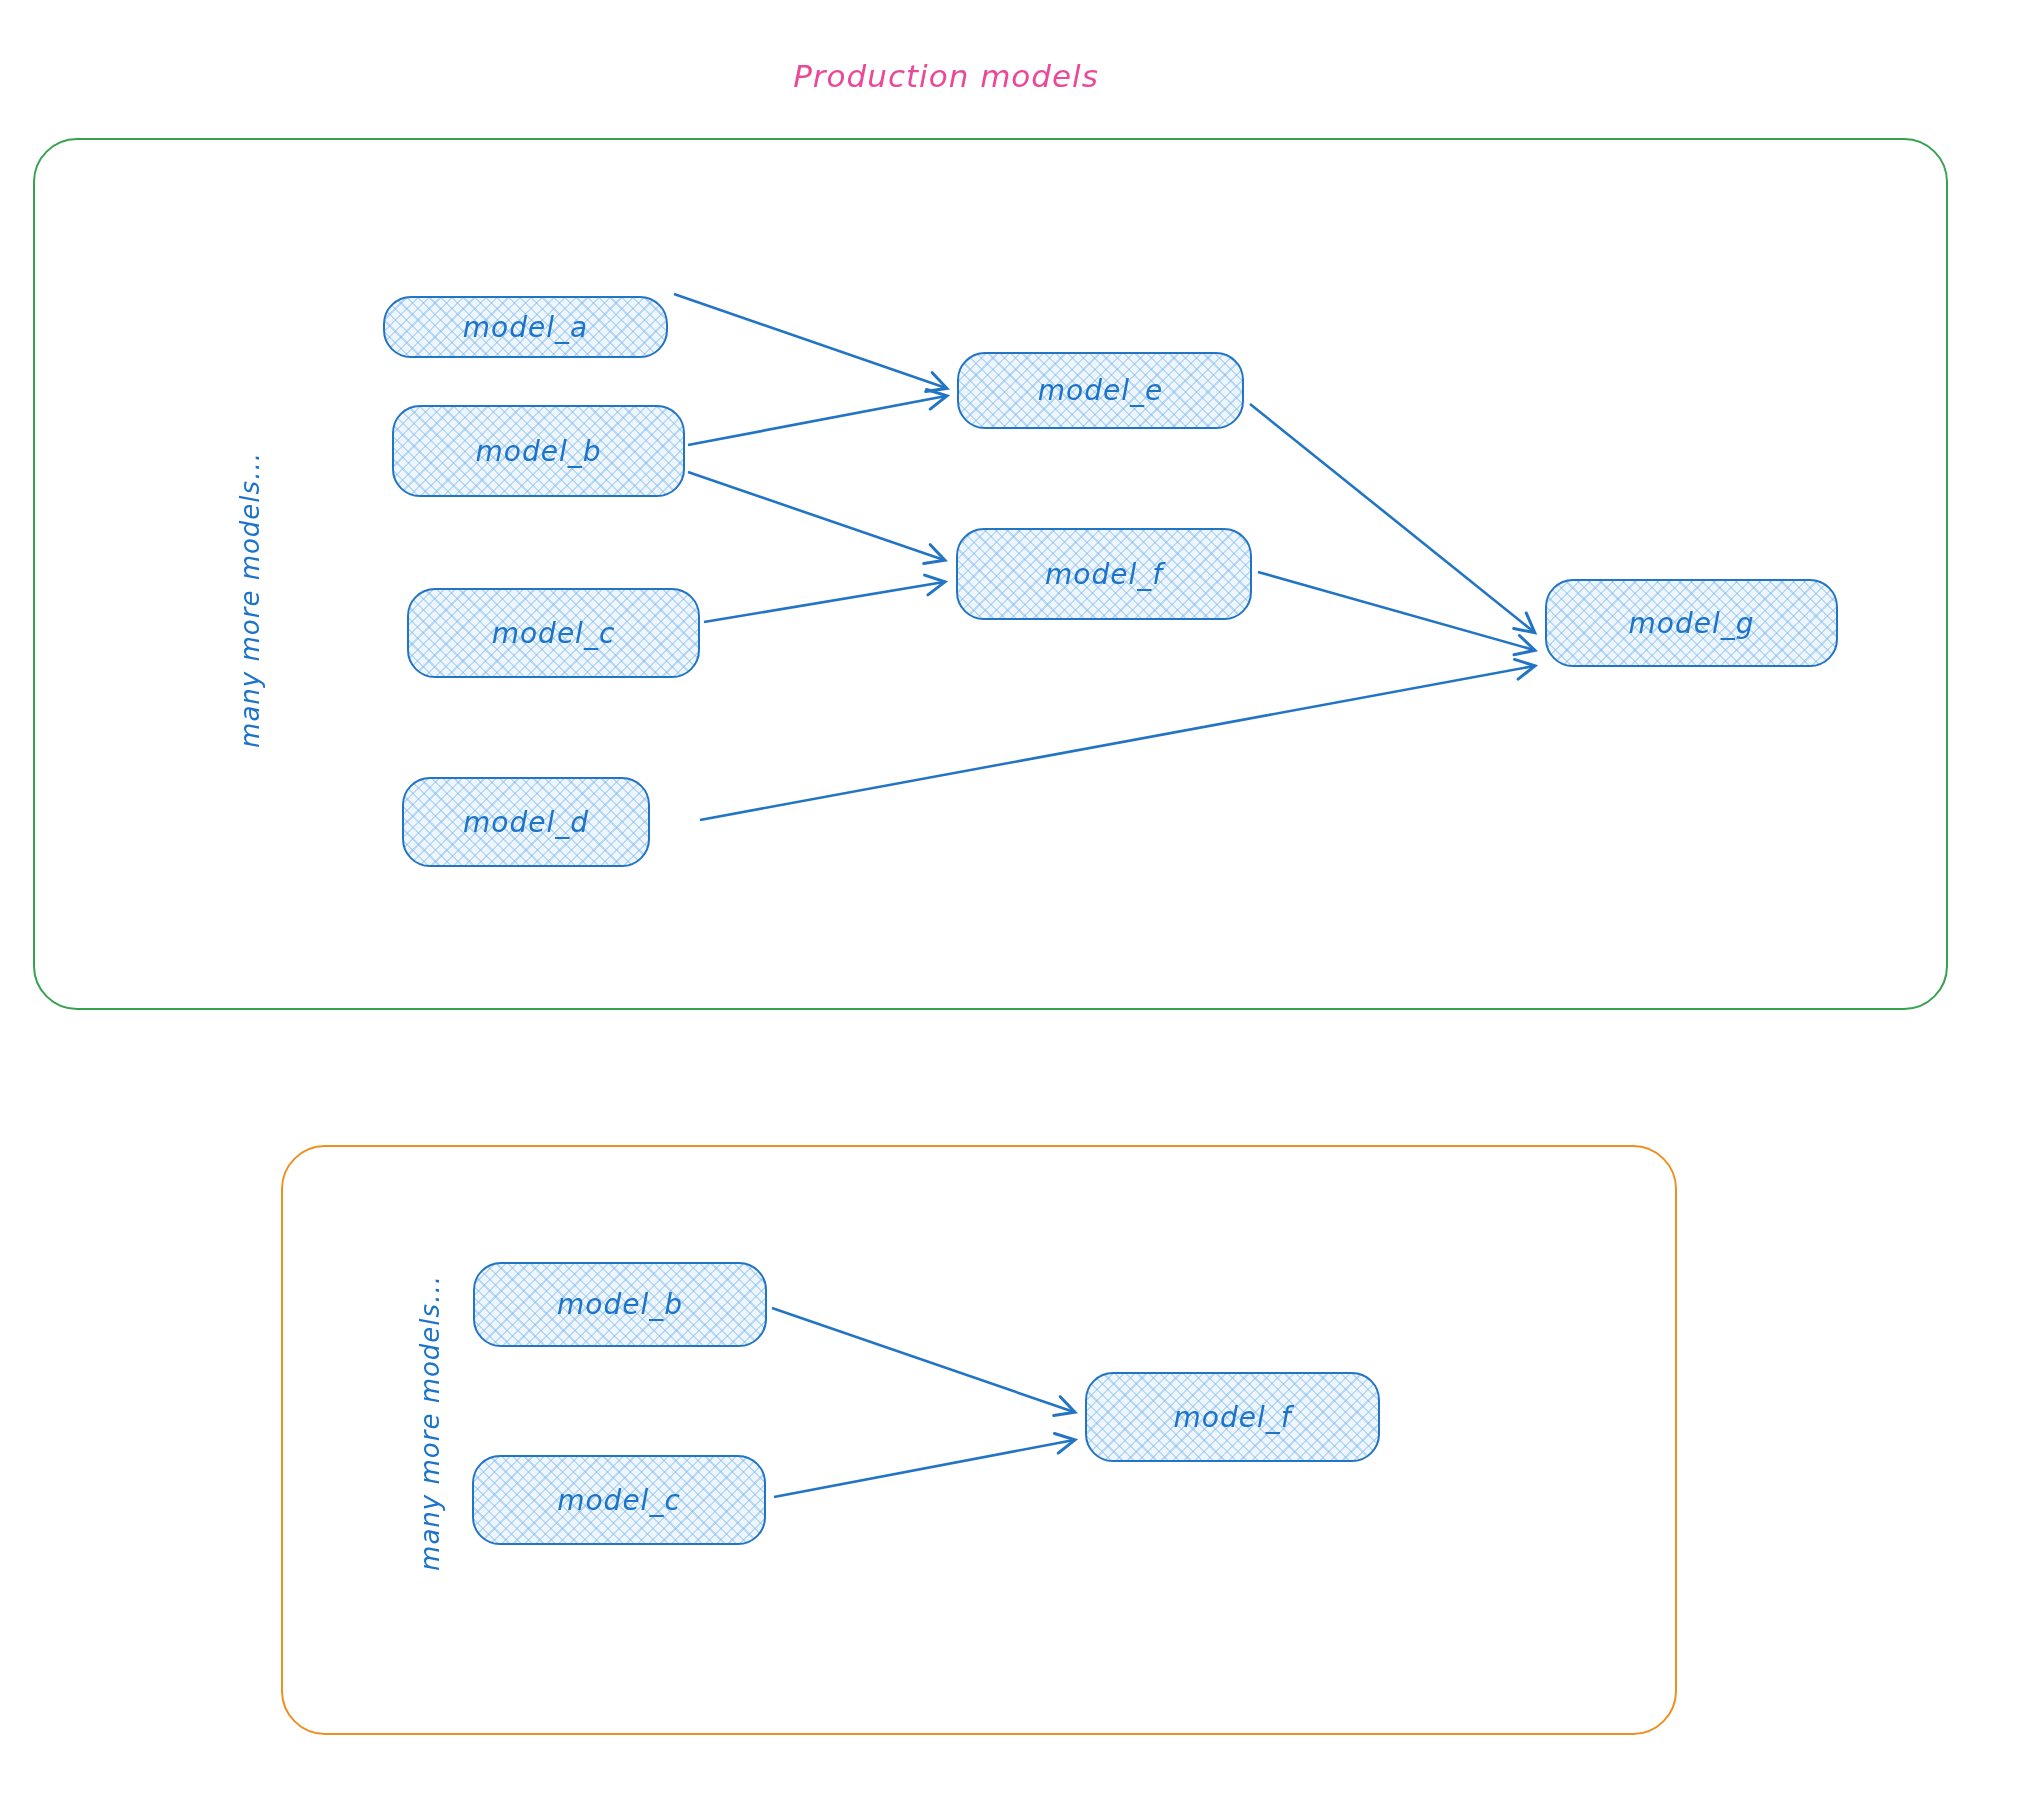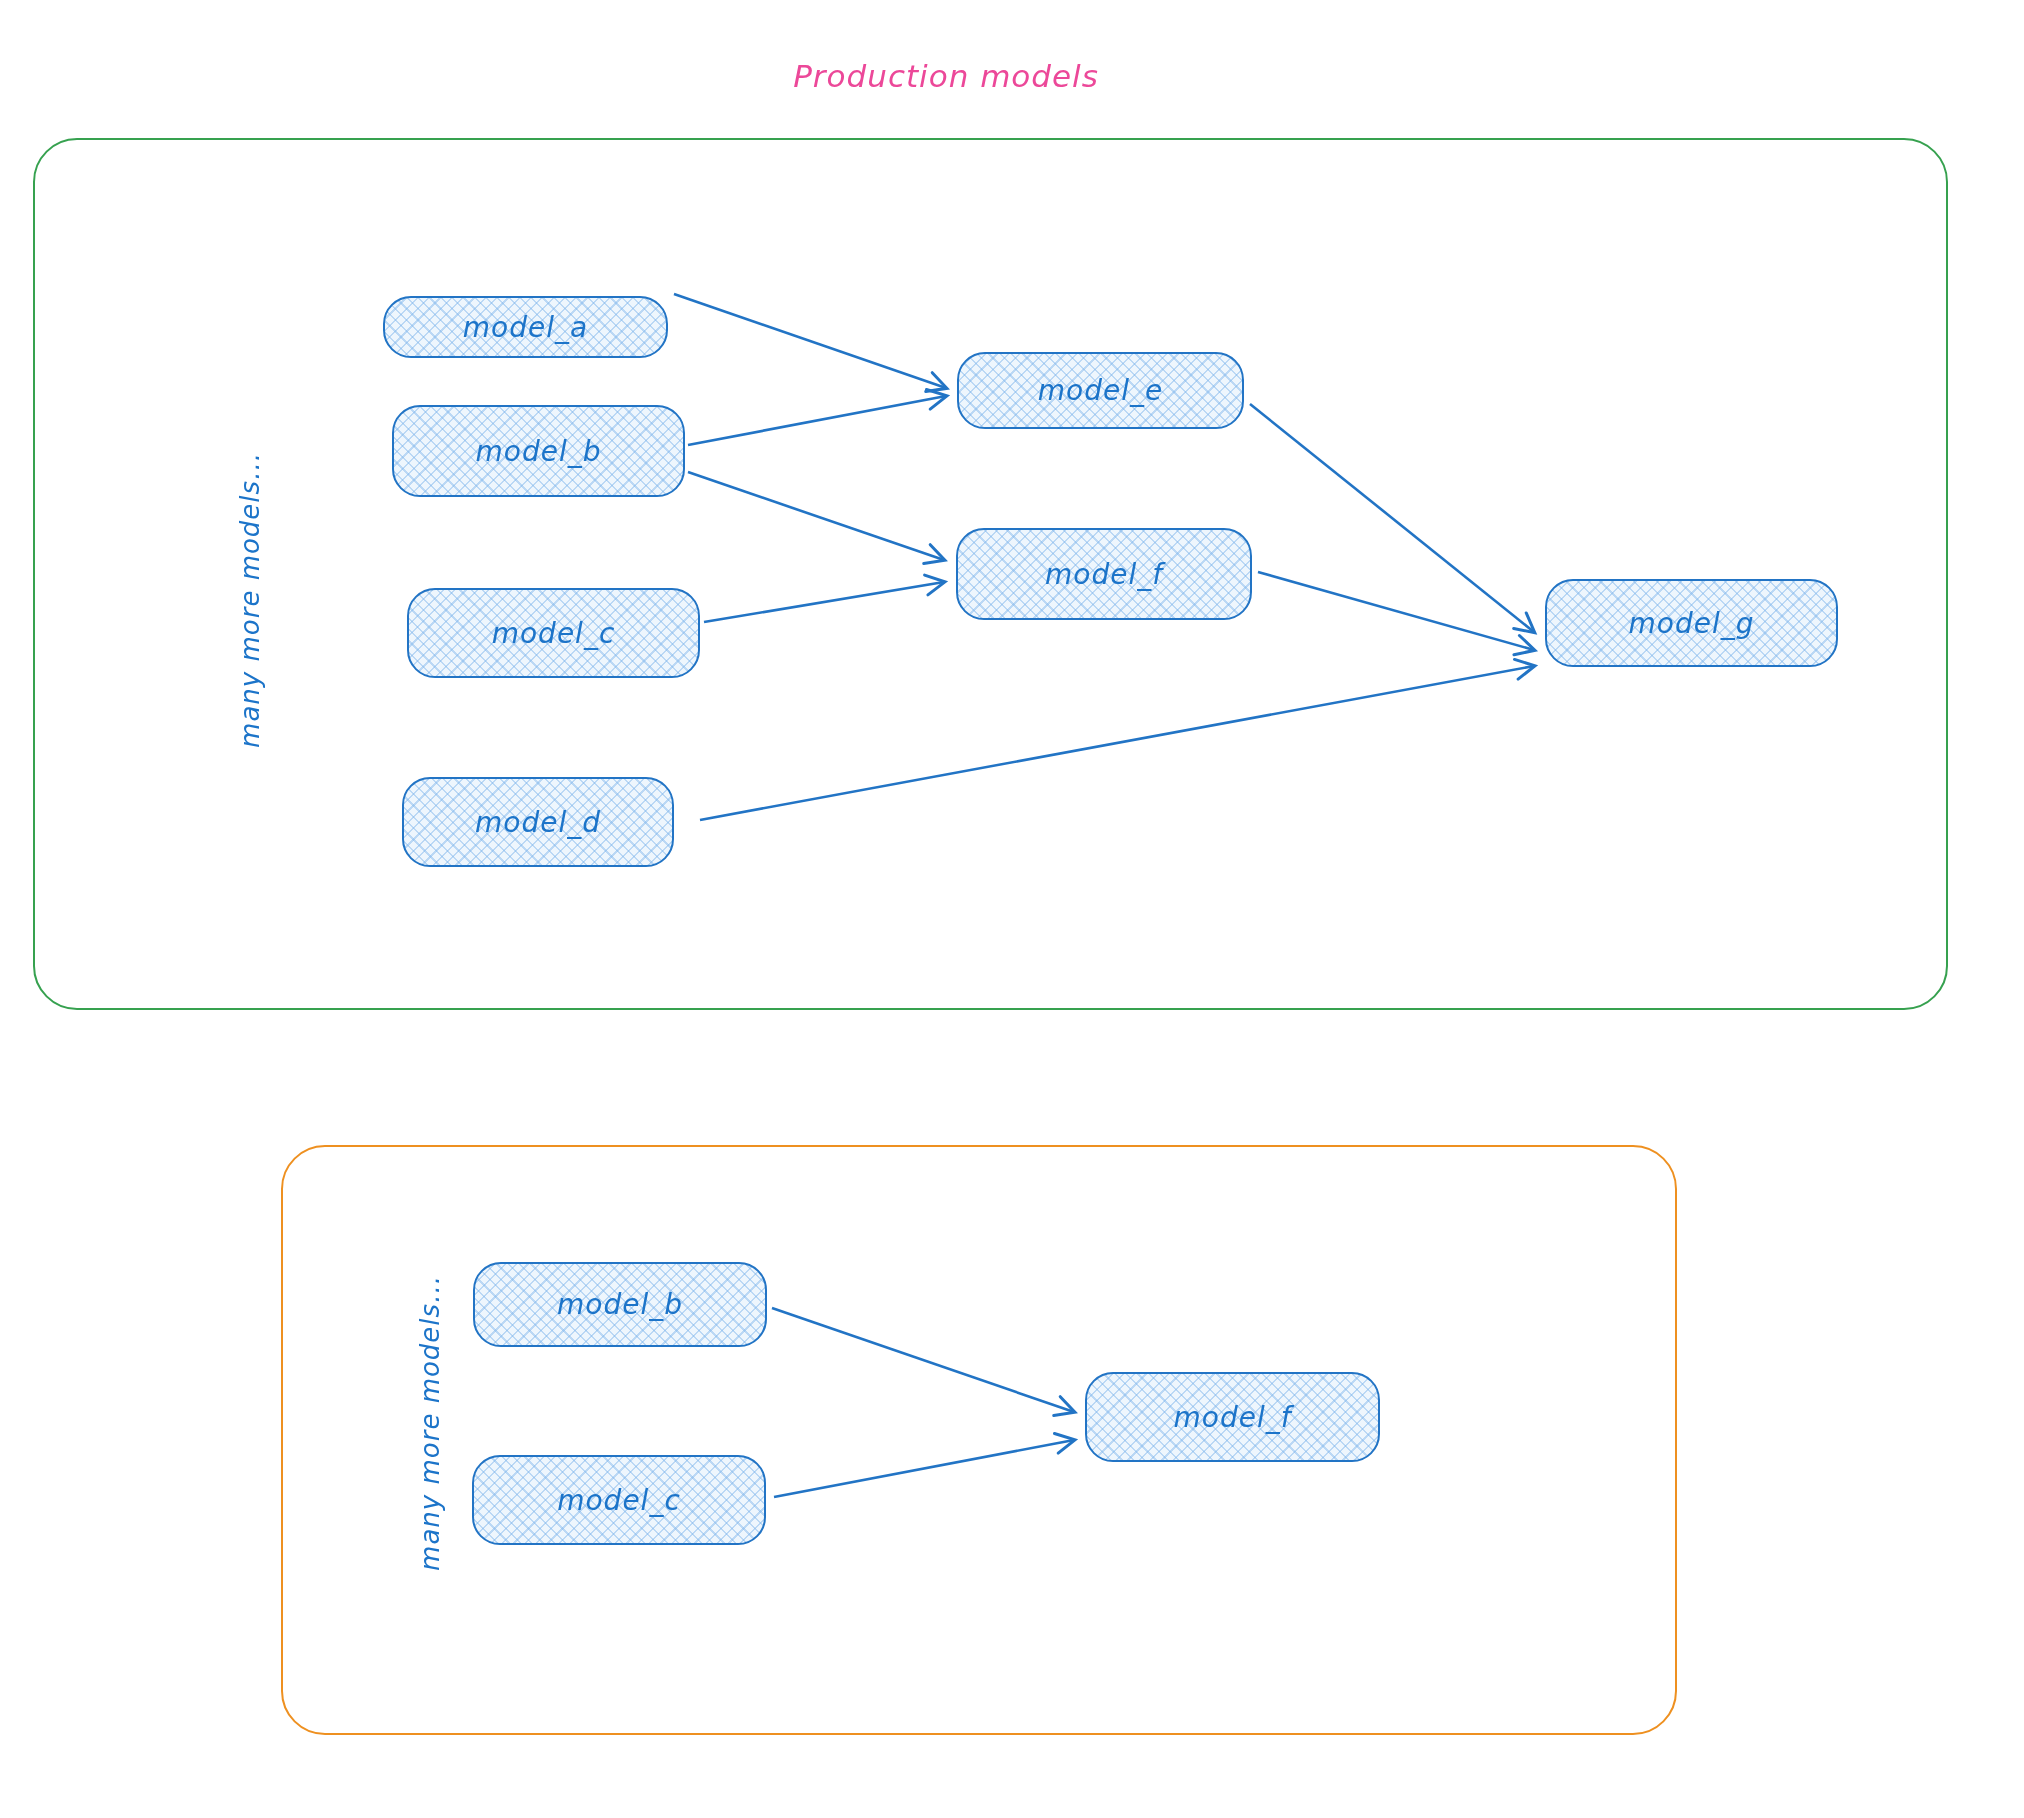--- a/index.html
+++ b/index.html
@@ -100,21 +100,21 @@
 
   <div class="node" style="left:383px; top:248px; width:285px; height:62px;margin-top:48px;">
     <span>model_a</span>
   </div>
   <div class="node" style="left:392px; top:405px; width:293px; height:92px;">
     <span>model_b</span>
   </div>
   <div class="node" style="left:407px; top:588px; width:293px; height:90px;">
     <span>model_c</span>
   </div>
-  <div class="node" style="left:402px; top:777px; width:272px; height:90px;">
+  <div class="node" style="left:402px; top:777px; width:248px; height:90px;">
     <span>model_d</span>
   </div>
   <div class="node" style="left:957px; top:352px; width:287px; height:77px;">
     <span>model_e</span>
   </div>
   <div class="node" style="left:956px; top:528px; width:296px; height:92px;">
     <span>model_f</span>
   </div>
   <div class="node" style="left:1545px; top:579px; width:293px; height:88px;">
     <span>model_g</span>

